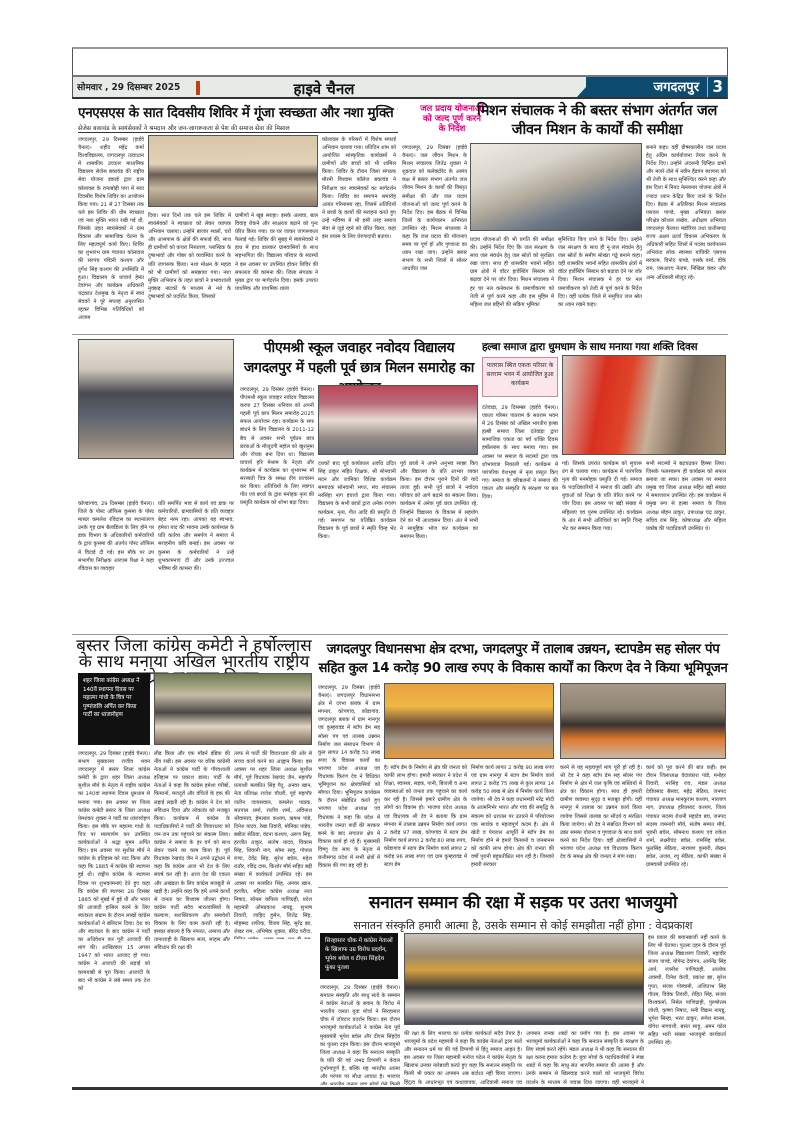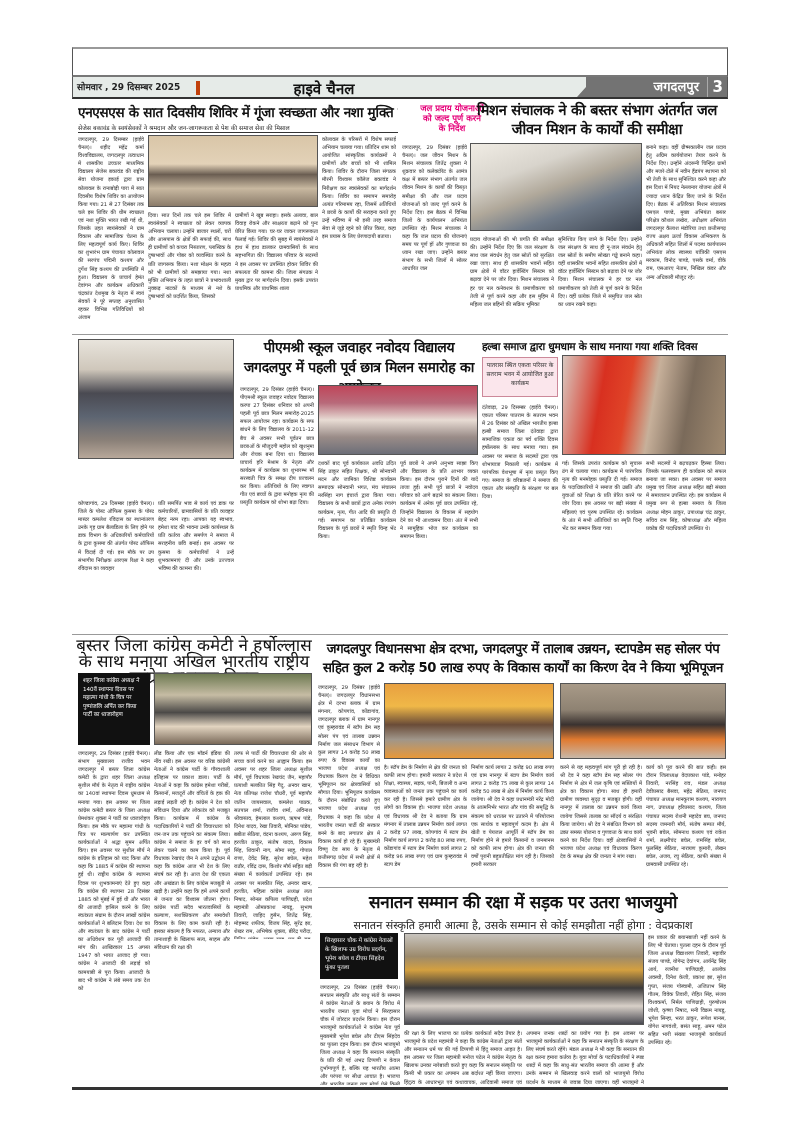--- a/index.html
+++ b/index.html
@@ -3,21 +3,21 @@
 <meta charset="utf-8">
 <style>
   * { box-sizing: border-box; margin: 0; padding: 0; }
   html, body { width: 800px; height: 1133px; background: #fff; overflow: hidden; }
   body { font-family: "DejaVu Sans", sans-serif; color: #222; position: relative; }
   .page { position: absolute; left: 72px; top: 47px; width: 656px; height: 1043px; }
   .topbox { position: absolute; left: 0; top: 0; width: 656px; height: 30px; border: 1px solid #555; border-bottom: 2px solid #777; border-top: 2px solid #999; }
   .masthead { position: absolute; left: 0; top: 30px; width: 656px; height: 22px; background: #e6ebe8; border-bottom: 2px solid #333; border-left: 1px solid #555; border-right: 1px solid #555; }
   .masthead .date { position: absolute; left: 4px; top: 4px; font-size: 9px; font-weight: bold; color: #222; padding-right: 16px; border-right: 4px solid #c2410c; height: 14px; line-height: 12px; }
   .masthead .brand { position: absolute; left: 0; width: 470px; text-align: center; top: 1px; font-size: 15px; font-weight: bold; color: #111; margin-left: 16px; }
-  .masthead .city { position: absolute; right: 0; top: 0; width: 150px; height: 20px; background: #737373; color: #fff; font-weight: bold; font-size: 13px; line-height: 20px; text-align: right; padding-right: 28px; clip-path: polygon(6% 0, 100% 0, 100% 100%, 0 100%, 6% 50%); }
+  .masthead .city { position: absolute; right: 0; top: 0; width: 150px; height: 20px; background: #0c4a6e; color: #fff; font-weight: bold; font-size: 13px; line-height: 20px; text-align: right; padding-right: 28px; clip-path: polygon(6% 0, 100% 0, 100% 100%, 0 100%, 6% 50%); }
   .masthead .pno { position: absolute; right: 4px; top: 0; color: #fff; font-size: 15px; font-weight: bold; line-height: 20px; border-left: 1px solid #aaa; padding-left: 5px; }
   .abs { position: absolute; }
   .hl { font-weight: bold; color: #111; letter-spacing: -0.3px; }
   .body { font-size: 5.2px; line-height: 8.1px; color: #333; text-align: justify; overflow: hidden; }
   .photo { position: absolute; border: 1px solid #555; overflow: hidden; }
   .rule { position: absolute; height: 1px; background: #999; }
   .callout-red { color: #e6007a; font-weight: bold; text-align: center; }
   .pinkbox { position: absolute; background: #fbe6ec; border: 1px solid #c89; color: #333; font-size: 6px; line-height: 9px; text-align: center; padding: 2px; }
   .blackbox { position: absolute; background: #111; color: #fff; font-size: 6.5px; line-height: 10px; padding: 4px 6px; }
   .bottomrule { position: absolute; left: 0; top: 1040px; width: 656px; height: 3px; background: #333; }
@@ -75,21 +75,21 @@
 
   <div class="rule" style="left:0;top:587px;width:656px;"></div>
 
   <div class="abs" style="left:4px;top:590px;width:236px;font-size:17px;line-height:16px;text-align:center;color:#111;">बस्तर जिला कांग्रेस कमेटी ने हर्षोल्लास के साथ मनाया अखिल भारतीय राष्ट्रीय कांग्रेस स्थापना दिवस</div>
   <div class="blackbox" style="left:6px;top:626px;width:72px;height:72px;font-size:5.6px;line-height:8.5px;padding:3px 5px;">शहर जिला कांग्रेस अध्यक्ष ने 140वें स्थापना दिवस पर महात्मा गांधी के चित्र पर पुष्पांजलि अर्पित कर किया पार्टी का ध्वजारोहण</div>
   <div class="photo" style="left:82px;top:626px;width:158px;height:72px;background:linear-gradient(180deg,#6e7a52 0%,#c6bca4 30%,#4c4a48 55%,#e2d4c0 75%,#7a6a5a 100%);"></div>
   <div class="abs body" style="left:6px;top:702px;width:72px;height:336px;">जगदलपुर, 29 दिसंबर (हाईवे चैनल)। संभाग मुख्यालय राजीव भवन जगदलपुर में बस्तर जिला कांग्रेस कमेटी के द्वारा शहर जिला अध्यक्ष सुशील मौर्य के नेतृत्व में राष्ट्रीय कांग्रेस का 140वां स्थापना दिवस धूमधाम से मनाया गया। इस अवसर पर जिला कांग्रेस कमेटी बस्तर के जिला अध्यक्ष प्रेमशंकर शुक्ला ने पार्टी का ध्वजारोहण किया। इस मौके पर महात्मा गांधी के चित्र पर माल्यार्पण कर उपस्थित कार्यकर्ताओं ने श्रद्धा सुमन अर्पित किए। इस अवसर पर सुशील मौर्य ने कांग्रेस के इतिहास को याद किया और कहा कि 1885 में कांग्रेस की स्थापना हुई थी। राष्ट्रीय कांग्रेस के स्थापना दिवस पर शुभकामनाएं देते हुए कहा कि कांग्रेस की स्थापना 28 दिसंबर 1885 को मुंबई में हुई थी और भारत की आजादी हासिल करने के लिए स्वतंत्रता संग्राम के दौरान लाखों कांग्रेस कार्यकर्ताओं ने बलिदान दिया। देश का और स्वतंत्रता के बाद कांग्रेस ने पार्टी का अधिवेशन कर पूरी आजादी की मांग की। आखिरकार 15 अगस्त 1947 को भारत आजाद हो गया। कांग्रेस ने आजादी की लड़ाई को कामयाबी से पूरा किया। आजादी के बाद भी कांग्रेस ने लंबे समय तक देश को</div>
   <div class="abs body" style="left:82px;top:702px;width:76px;height:336px;">लीड किया और एक मॉडर्न इंडिया की नींव रखी। इस अवसर पर वरिष्ठ कांग्रेसी नेताओं ने कांग्रेस पार्टी के गौरवशाली इतिहास पर प्रकाश डाला। पार्टी के नेताओं ने कहा कि कांग्रेस हमेशा गरीबों, किसानों, मजदूरों और वंचितों के हक की लड़ाई लड़ती रही है। कांग्रेस ने देश को संविधान दिया और लोकतंत्र को मजबूत किया। कार्यक्रम में कांग्रेस के पदाधिकारियों ने पार्टी की विचारधारा को जन-जन तक पहुंचाने का संकल्प लिया। कांग्रेस ने समाज के हर वर्ग को साथ लेकर चलने का काम किया है। पूर्व विधायक रेखचंद जैन ने अपने उद्बोधन में कहा कि कांग्रेस आज भी देश के लिए संघर्ष कर रही है। आज देश की एकता और अखंडता के लिए कांग्रेस मजबूती से खड़ी है। उन्होंने कहा कि हमें अपने कार्यों से जनता का विश्वास जीतना होगा। कांग्रेस पार्टी सदैव भारतवासियों के कल्याण, सशक्तिकरण और समावेशी विकास के लिए काम करती रही है। इसका संकल्प है कि नफरत, अन्याय और तानाशाही के खिलाफ सत्य, साहस और संविधान की रक्षा की</div>
   <div class="abs body" style="left:162px;top:702px;width:78px;height:190px;">तरफ से पार्टी की विचारधारा की ओर से सच्चा कार्य करने का आह्वान किया। इस अवसर पर शहर जिला अध्यक्ष सुशील मौर्य, पूर्व विधायक रेखचंद जैन, महापौर प्रत्याशी मलकीत सिंह गैदू, अनवर खान, नेता प्रतिपक्ष राजेश चौधरी, पूर्व महापौर जतीन जायसवाल, कमलेश पाठक, सतपाल शर्मा, राजीव शर्मा, अविनाश श्रीवास्तव, हेमलाल कश्यप, ऋषभ पांडे, दिनेश यादव, रेखा तिवारी, मोनिका पांडेय, बबीता सेठिया, वंदना कश्यप, अरुण सिंह, हरजीत ठाकुर, संतोष यादव, विकास सिंह, शिवानी नाग, सोमा साहू, गोपाल राणा, देवेंद्र सिंह, सुरेश बघेल, महेश राठौर, रविंद्र दास, किशोर मौर्य सहित बड़ी संख्या में कार्यकर्ता उपस्थित रहे। इस अवसर पर मलकीत सिंह, अनवर खान, हरजीत, महिला कांग्रेस अध्यक्ष लता निषाद, सोनल कपिला पाणिग्रही, प्रदेश महामंत्री ओमप्रकाश नायडू, सुभाष तिवारी, जाहिद हुसैन, जितेंद्र सिंह, मोहम्मद शफीक, विजय सिंह, सुरेंद्र झा, शेखर राम, अभिषेक शुक्ला, बीरेंद्र परीदा, नितिन पांडेय, अरुण साहू, एम डी राव, कमलेश तिवारी, रविन्द्र शर्मा, वरुण सिंह, सुरेंद्र ठाकुर, दिनेश राय, बिट्टू जैन, हेमंत कश्यप, पूजा सिंह, हेमंत पांडेय, गीता देवी, अमन राठौर, शरद नाग, सुधीर गुप्ता, अनिल तिवारी सहित अन्य कार्यकर्ता उपस्थित रहे।</div>
 
-  <div class="abs hl" style="left:246px;top:592px;width:410px;font-size:13.2px;line-height:19px;text-align:center;">जगदलपुर विधानसभा क्षेत्र दरभा, जगदलपुर में तालाब उन्नयन, स्टापडेम सह सोलर पंप सहित कुल 2 करोड़ 50 लाख रुपए के विकास कार्यों का किरण देव ने किया भूमिपूजन</div>
+  <div class="abs hl" style="left:246px;top:592px;width:410px;font-size:13.2px;line-height:19px;text-align:center;">जगदलपुर विधानसभा क्षेत्र दरभा, जगदलपुर में तालाब उन्नयन, स्टापडेम सह सोलर पंप सहित कुल 14 करोड़ 90 लाख रुपए के विकास कार्यों का किरण देव ने किया भूमिपूजन</div>
   <div class="abs body" style="left:246px;top:636px;width:62px;height:196px;">जगदलपुर, 29 दिसंबर (हाईवे चैनल)। जगदलपुर विधानसभा क्षेत्र में दरभा ब्लाक में ग्राम मंगनार, कोपगांव, कोंडागांव, जगदलपुर ब्लाक में ग्राम नानगूर एवं कुम्हरावंड में स्टॉप डेम सह सोलर पंप एवं तालाब उन्नयन निर्माण जल संसाधन विभाग से कुल लागत 14 करोड़ 50 लाख रुपए के विकास कार्यों का भाजपा प्रदेश अध्यक्ष एवं विधायक किरण देव ने विधिवत भूमिपूजन कर क्षेत्रवासियों को सौगात दिया। भूमिपूजन कार्यक्रम के दौरान संबोधित करते हुए भाजपा प्रदेश अध्यक्ष एवं विधायक ने कहा कि प्रदेश में भारतीय जनता पार्टी की सरकार बनने के बाद लगातार क्षेत्र में विकास कार्य हो रहे हैं। मुख्यमंत्री विष्णु देव साय के नेतृत्व में छत्तीसगढ़ प्रदेश में सभी क्षेत्रों में विकास की गंगा बह रही है।</div>
   <div class="photo" style="left:312px;top:636px;width:170px;height:76px;background:linear-gradient(180deg,#e8a040 0%,#f0b848 30%,#6a4c38 55%,#a0968a 75%,#e89838 100%);"></div>
   <div class="photo" style="left:488px;top:636px;width:166px;height:76px;background:linear-gradient(180deg,#a89a88 0%,#8e8272 35%,#3a3230 55%,#e07a30 75%,#c8b8a8 100%);"></div>
   <div class="abs body" style="left:312px;top:716px;width:83px;height:120px;">है। स्टॉप डेम के निर्माण से क्षेत्र की जनता को काफी लाभ होगा। हमारी सरकार ने प्रदेश में शिक्षा, स्वास्थ्य, सड़क, पानी, बिजली व अन्य व्यवस्थाओं को जनता तक पहुंचाने का कार्य कर रही है। जिससे हमारे ग्रामीण क्षेत्र के लोगों का विकास हो। भाजपा प्रदेश अध्यक्ष एवं विधायक श्री देव ने बताया कि ग्राम मंगनार में तालाब उन्नयन निर्माण कार्य लागत 2 करोड़ 97 लाख, कोपगांव में स्टाप डेम निर्माण कार्य लागत 2 करोड़ 80 लाख रुपए, कोंडागांव में स्टाप डेम निर्माण कार्य लागत 2 करोड़ 96 लाख रुपए एवं ग्राम कुम्हरावंड में स्टाप डेम</div>
   <div class="abs body" style="left:399px;top:716px;width:83px;height:120px;">निर्माण कार्य लागत 2 करोड़ 90 लाख रुपए एवं ग्राम नानगूर में स्टाप डेम निर्माण कार्य लागत 2 करोड़ 75 लाख से कुल लागत 14 करोड़ 50 लाख से क्षेत्र में निर्माण कार्य किया जायेगा। श्री देव ने कहा प्रधानमंत्री नरेंद्र मोदी के आत्मनिर्भर भारत और गांव की समृद्धि के संकल्प को धरातल पर उतारने में परियोजना एक सार्थक व महत्वपूर्ण कदम है। क्षेत्र में खेती व पेयजल आपूर्ति में स्टॉप डेम का निर्माण होने से हमारे किसानों व जनमानस को काफी लाभ होगा। क्षेत्र की जनता की वर्षों पुरानी बहुप्रतीक्षित मांग रही है। जिसको हमारी सरकार</div>
   <div class="abs body" style="left:488px;top:716px;width:82px;height:120px;">करने से यह महत्वपूर्ण मांग पूरी हो रही है। श्री देव ने कहा स्टॉप डेम सह सोलर पंप निर्माण से क्षेत्र में जल कृषि एवं सब्जियों में क्षेत्र का विकास होगा। साथ ही हमारी ग्रामीण व्यवस्था सुदृढ़ व मजबूत होगी। वहीं नानगूर में तालाब का उन्नयन कार्य किया जायेगा जिससे तालाब का सौंदर्य व संरक्षित किया जायेगा। श्री देव ने संबंधित विभाग को उक्त समस्त योजना व गुणवत्ता के साथ कार्य करने का निर्देश दिया। वहीं क्षेत्रवासियों ने भाजपा प्रदेश अध्यक्ष एवं विधायक किरण देव के समक्ष क्षेत्र की जनता ने मांग रखा।</div>
   <div class="abs body" style="left:574px;top:716px;width:80px;height:120px;">कार्य को पूरा करने की बात कही। इस दौरान जिलाध्यक्ष वेदप्रकाश पांडे, मनोहर तिवारी, नरसिंह राव, मंडल अध्यक्ष देवीप्रसाद बैसवा, महेंद्र सेठिया, जनपद पंचायत अध्यक्ष मानकुराम कश्यप, नारायण नाग, उपाध्यक्ष हरिप्रसाद कश्यप, जिला पंचायत सदस्य रोशनी महादेव बघ, जनपद सदस्य जमनारी मौर्य, संतोष सम्पत मौर्य, भुवनी बघेल, सोमनाथ कश्यप एवं राकेश शर्मा, लक्ष्मीचंद बघेल, रामसिंह बघेल, फूलसिंह सेठिया, नारायण कुमारी, लैखन बघेल, अजय, रघु सेठिया, काफी संख्या में ग्रामवासी उपस्थित रहे।</div>
 
   <div class="rule" style="left:246px;top:840px;width:410px;"></div>
 

